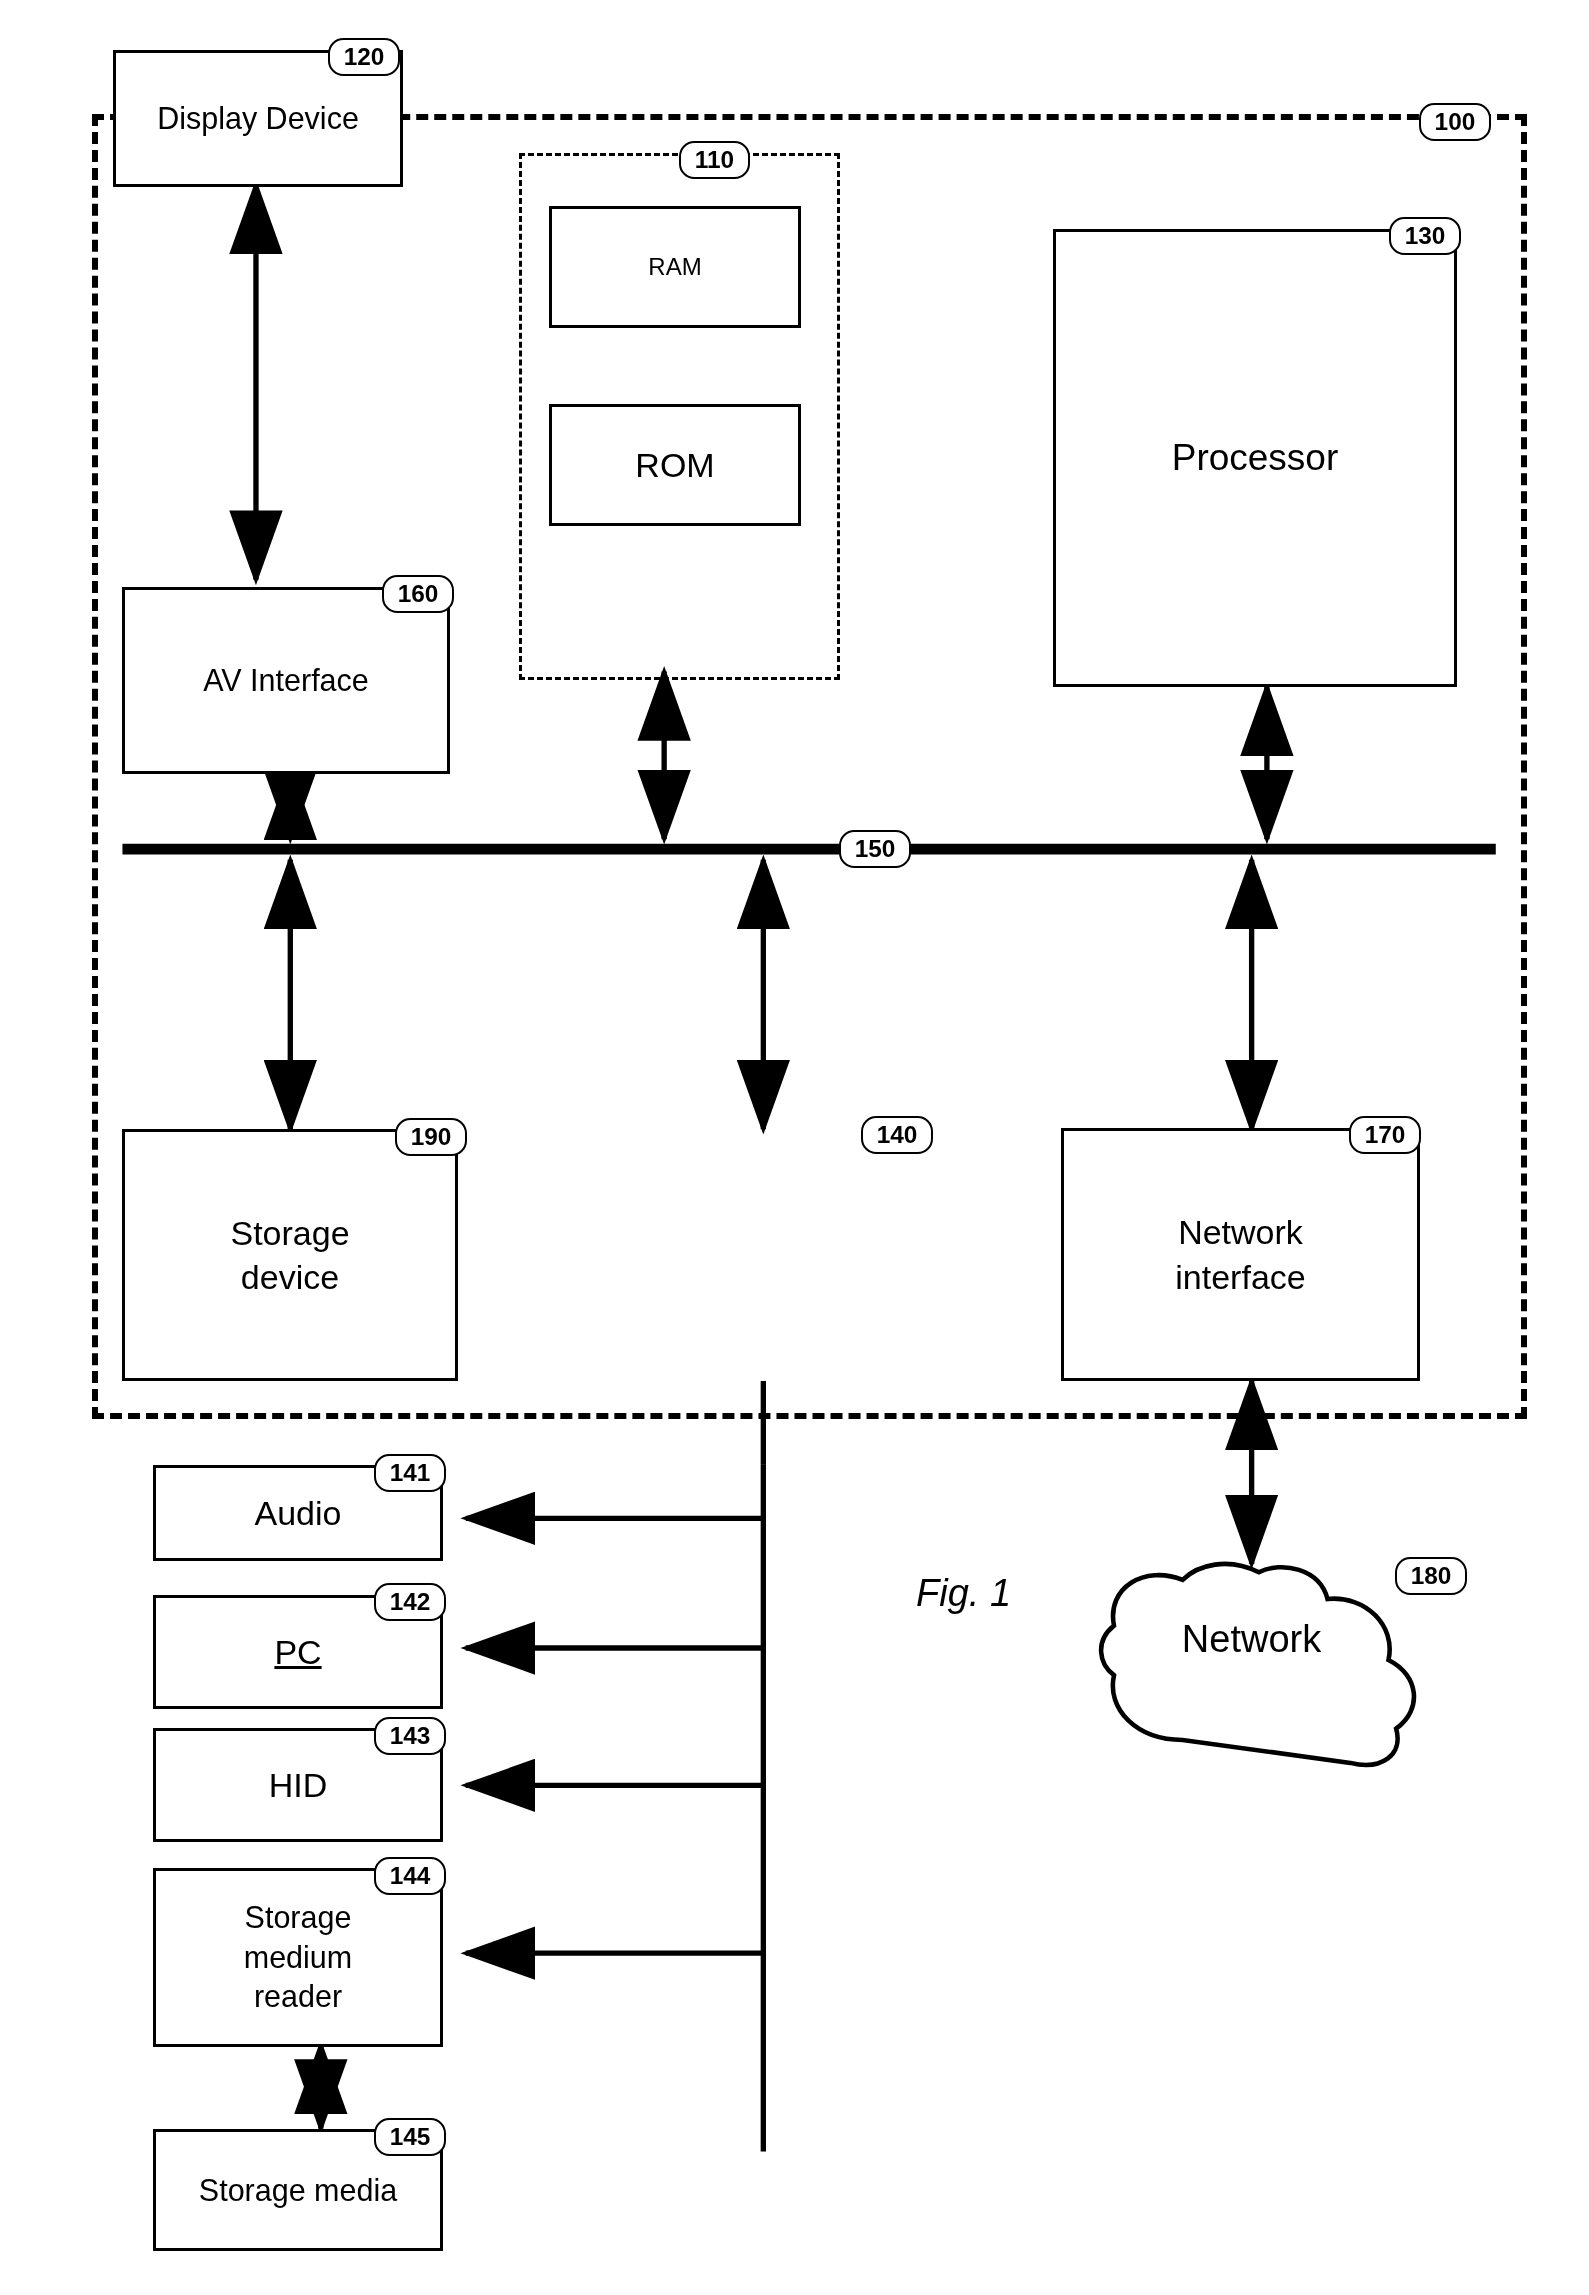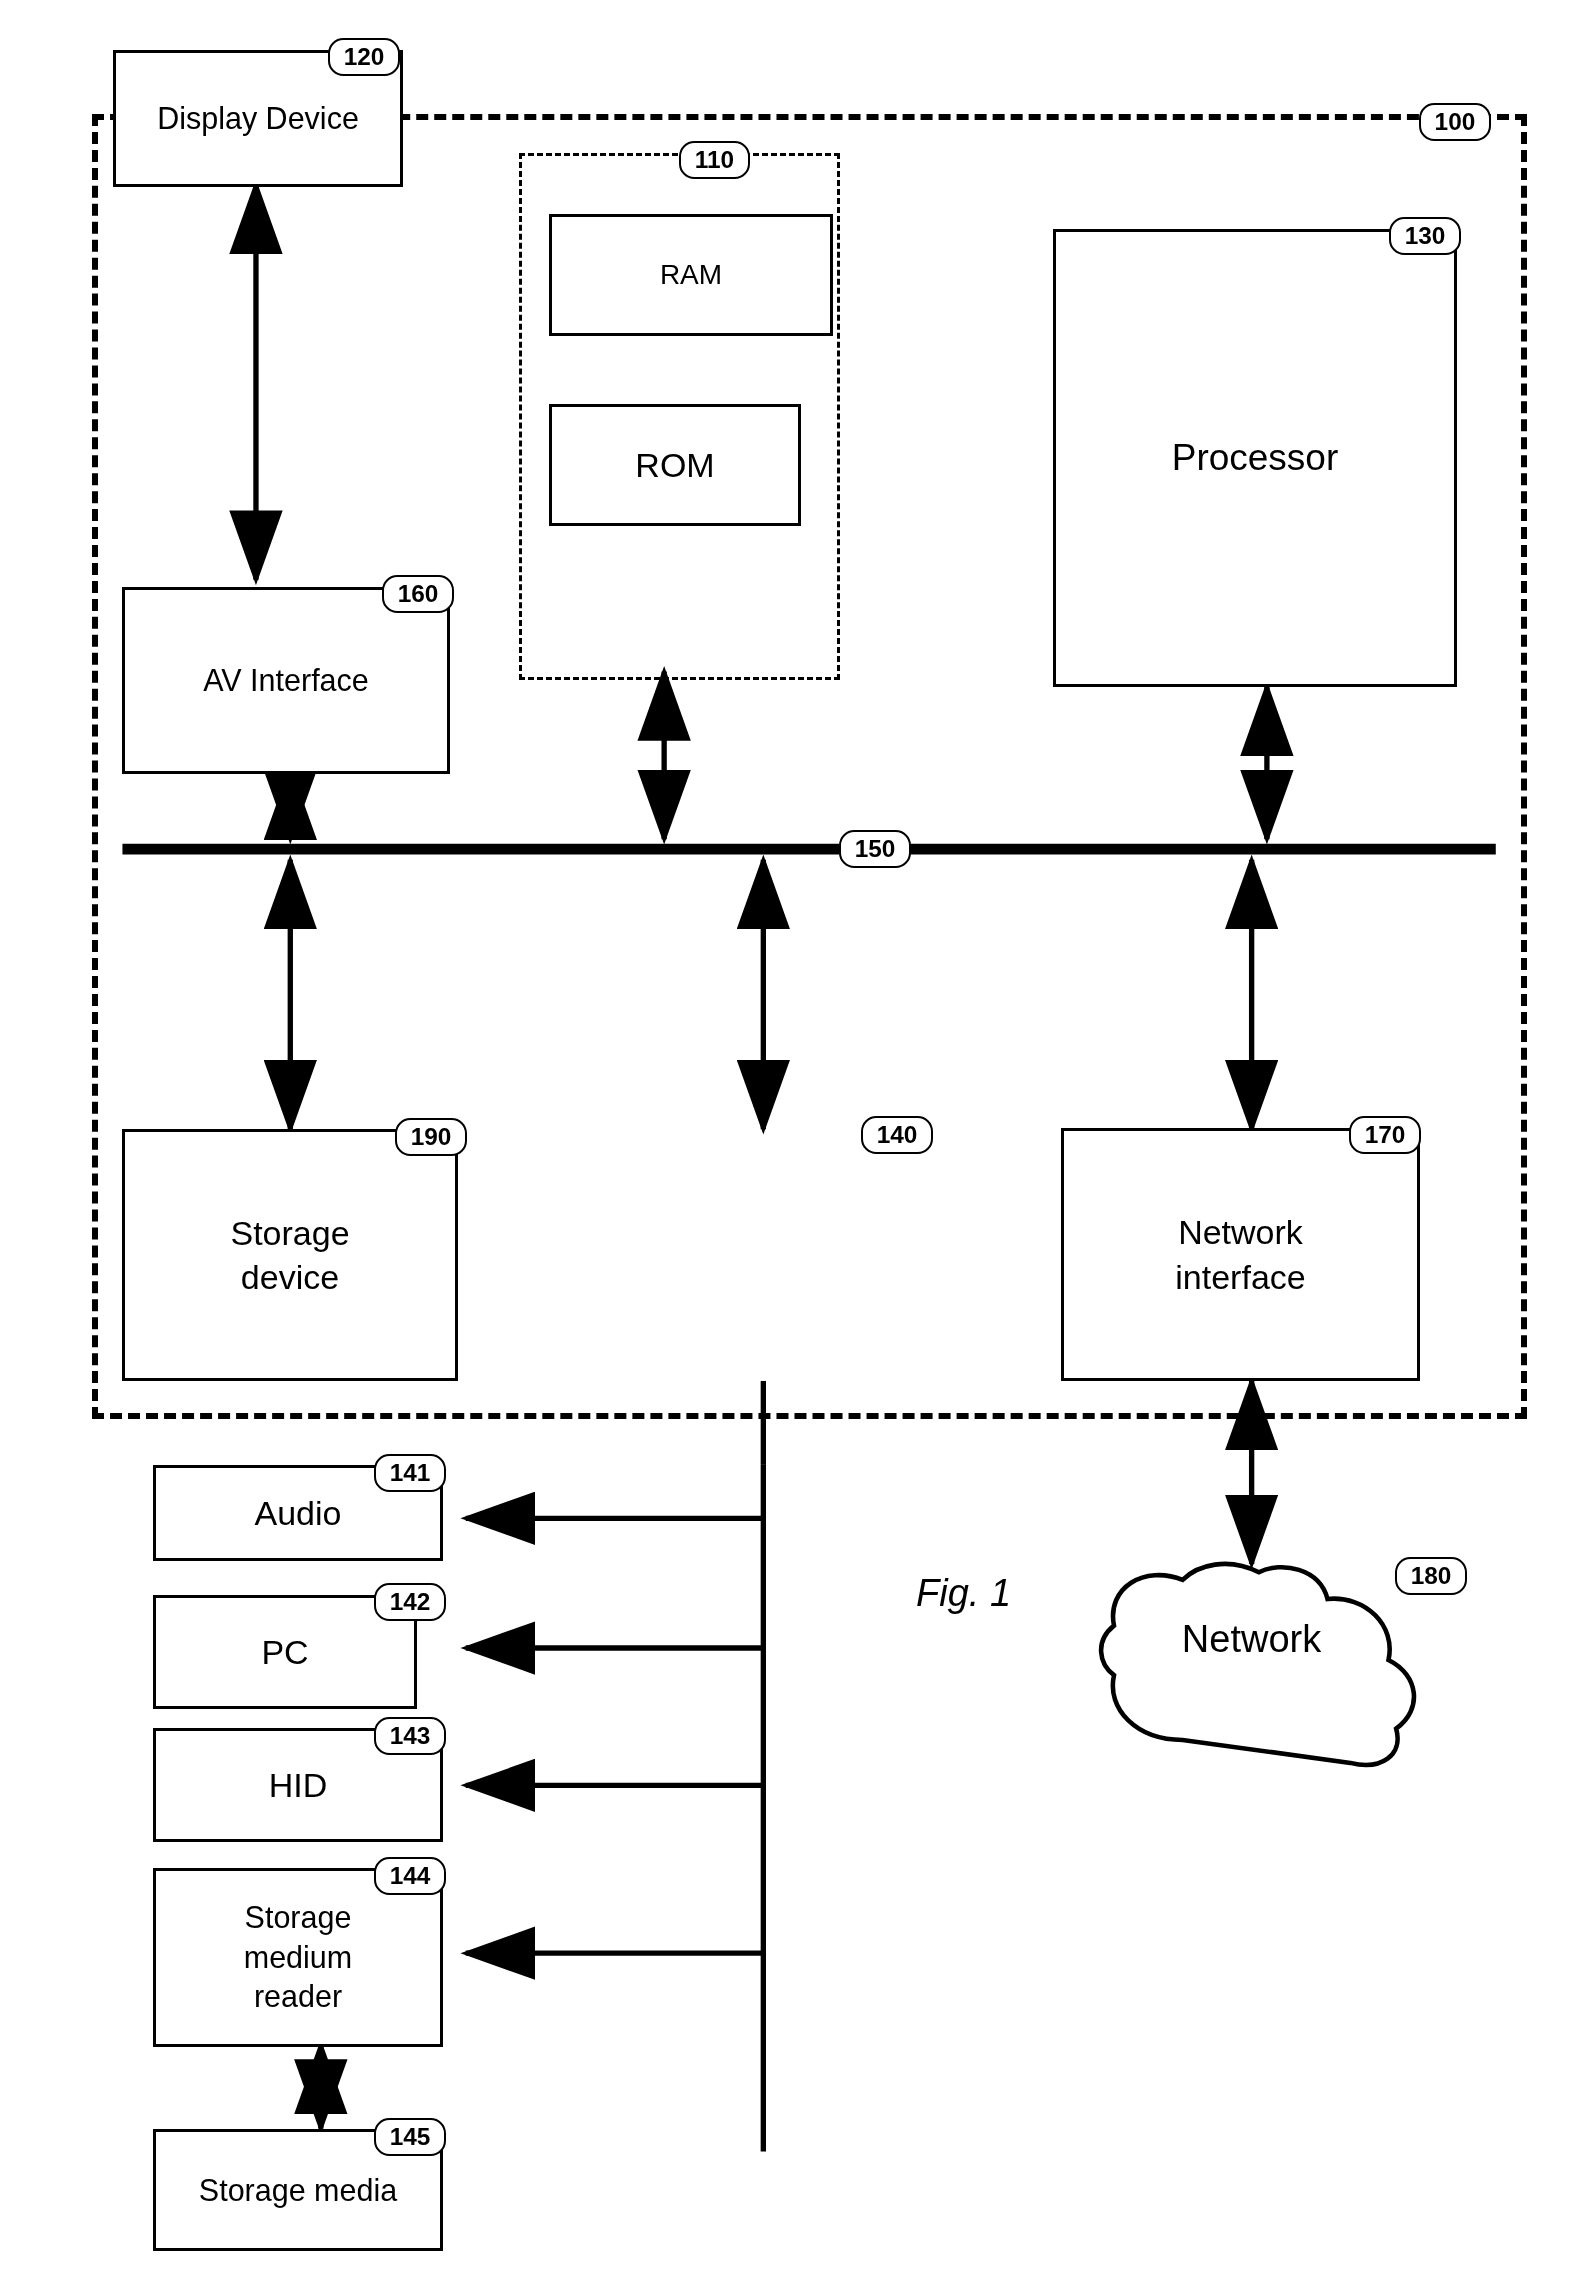--- a/index.html
+++ b/index.html
@@ -155,21 +155,21 @@
     <span>AV Interface</span>
   </div>
 
   <div class="label-pill" style="left:382px; top:575px;">160</div>
 
   <div class="inner-dashed" style="left:519px; top:153px; width:321px; height:527px;">
   </div>
 
   <div class="label-pill" style="left:679px; top:141px;">110</div>
 
-  <div class="box" style="left:549px; top:214px; width:284px; height:122px; font-size:28px;">
+  <div class="box" style="left:549px; top:206px; width:252px; height:122px; font-size:24px;">
     <span>RAM</span>
   </div>
 
   <div class="box" style="left:1053px; top:229px; width:404px; height:458px; font-size:37px;">
     <span>Processor</span>
   </div>
 
   <div class="box" style="left:549px; top:404px; width:252px; height:122px; font-size:34px;">
     <span>ROM</span>
   </div>
@@ -192,21 +192,21 @@
   </div>
 
   <div class="label-pill" style="left:1349px; top:1116px;">170</div>
 
   <div class="box" style="left:153px; top:1465px; width:290px; height:96px; font-size:34px;">
     <span>Audio</span>
   </div>
 
   <div class="label-pill" style="left:374px; top:1454px;">141</div>
 
-  <div class="box" style="left:153px; top:1595px; width:264px; height:114px; font-size:34px;">
+  <div class="box" style="left:153px; top:1595px; width:290px; height:114px; font-size:34px;text-decoration:underline;">
     <span>PC</span>
   </div>
 
   <div class="label-pill" style="left:374px; top:1583px;">142</div>
 
   <div class="box" style="left:153px; top:1728px; width:290px; height:114px; font-size:34px;">
     <span>HID</span>
   </div>
 
   <div class="label-pill" style="left:374px; top:1717px;">143</div>

